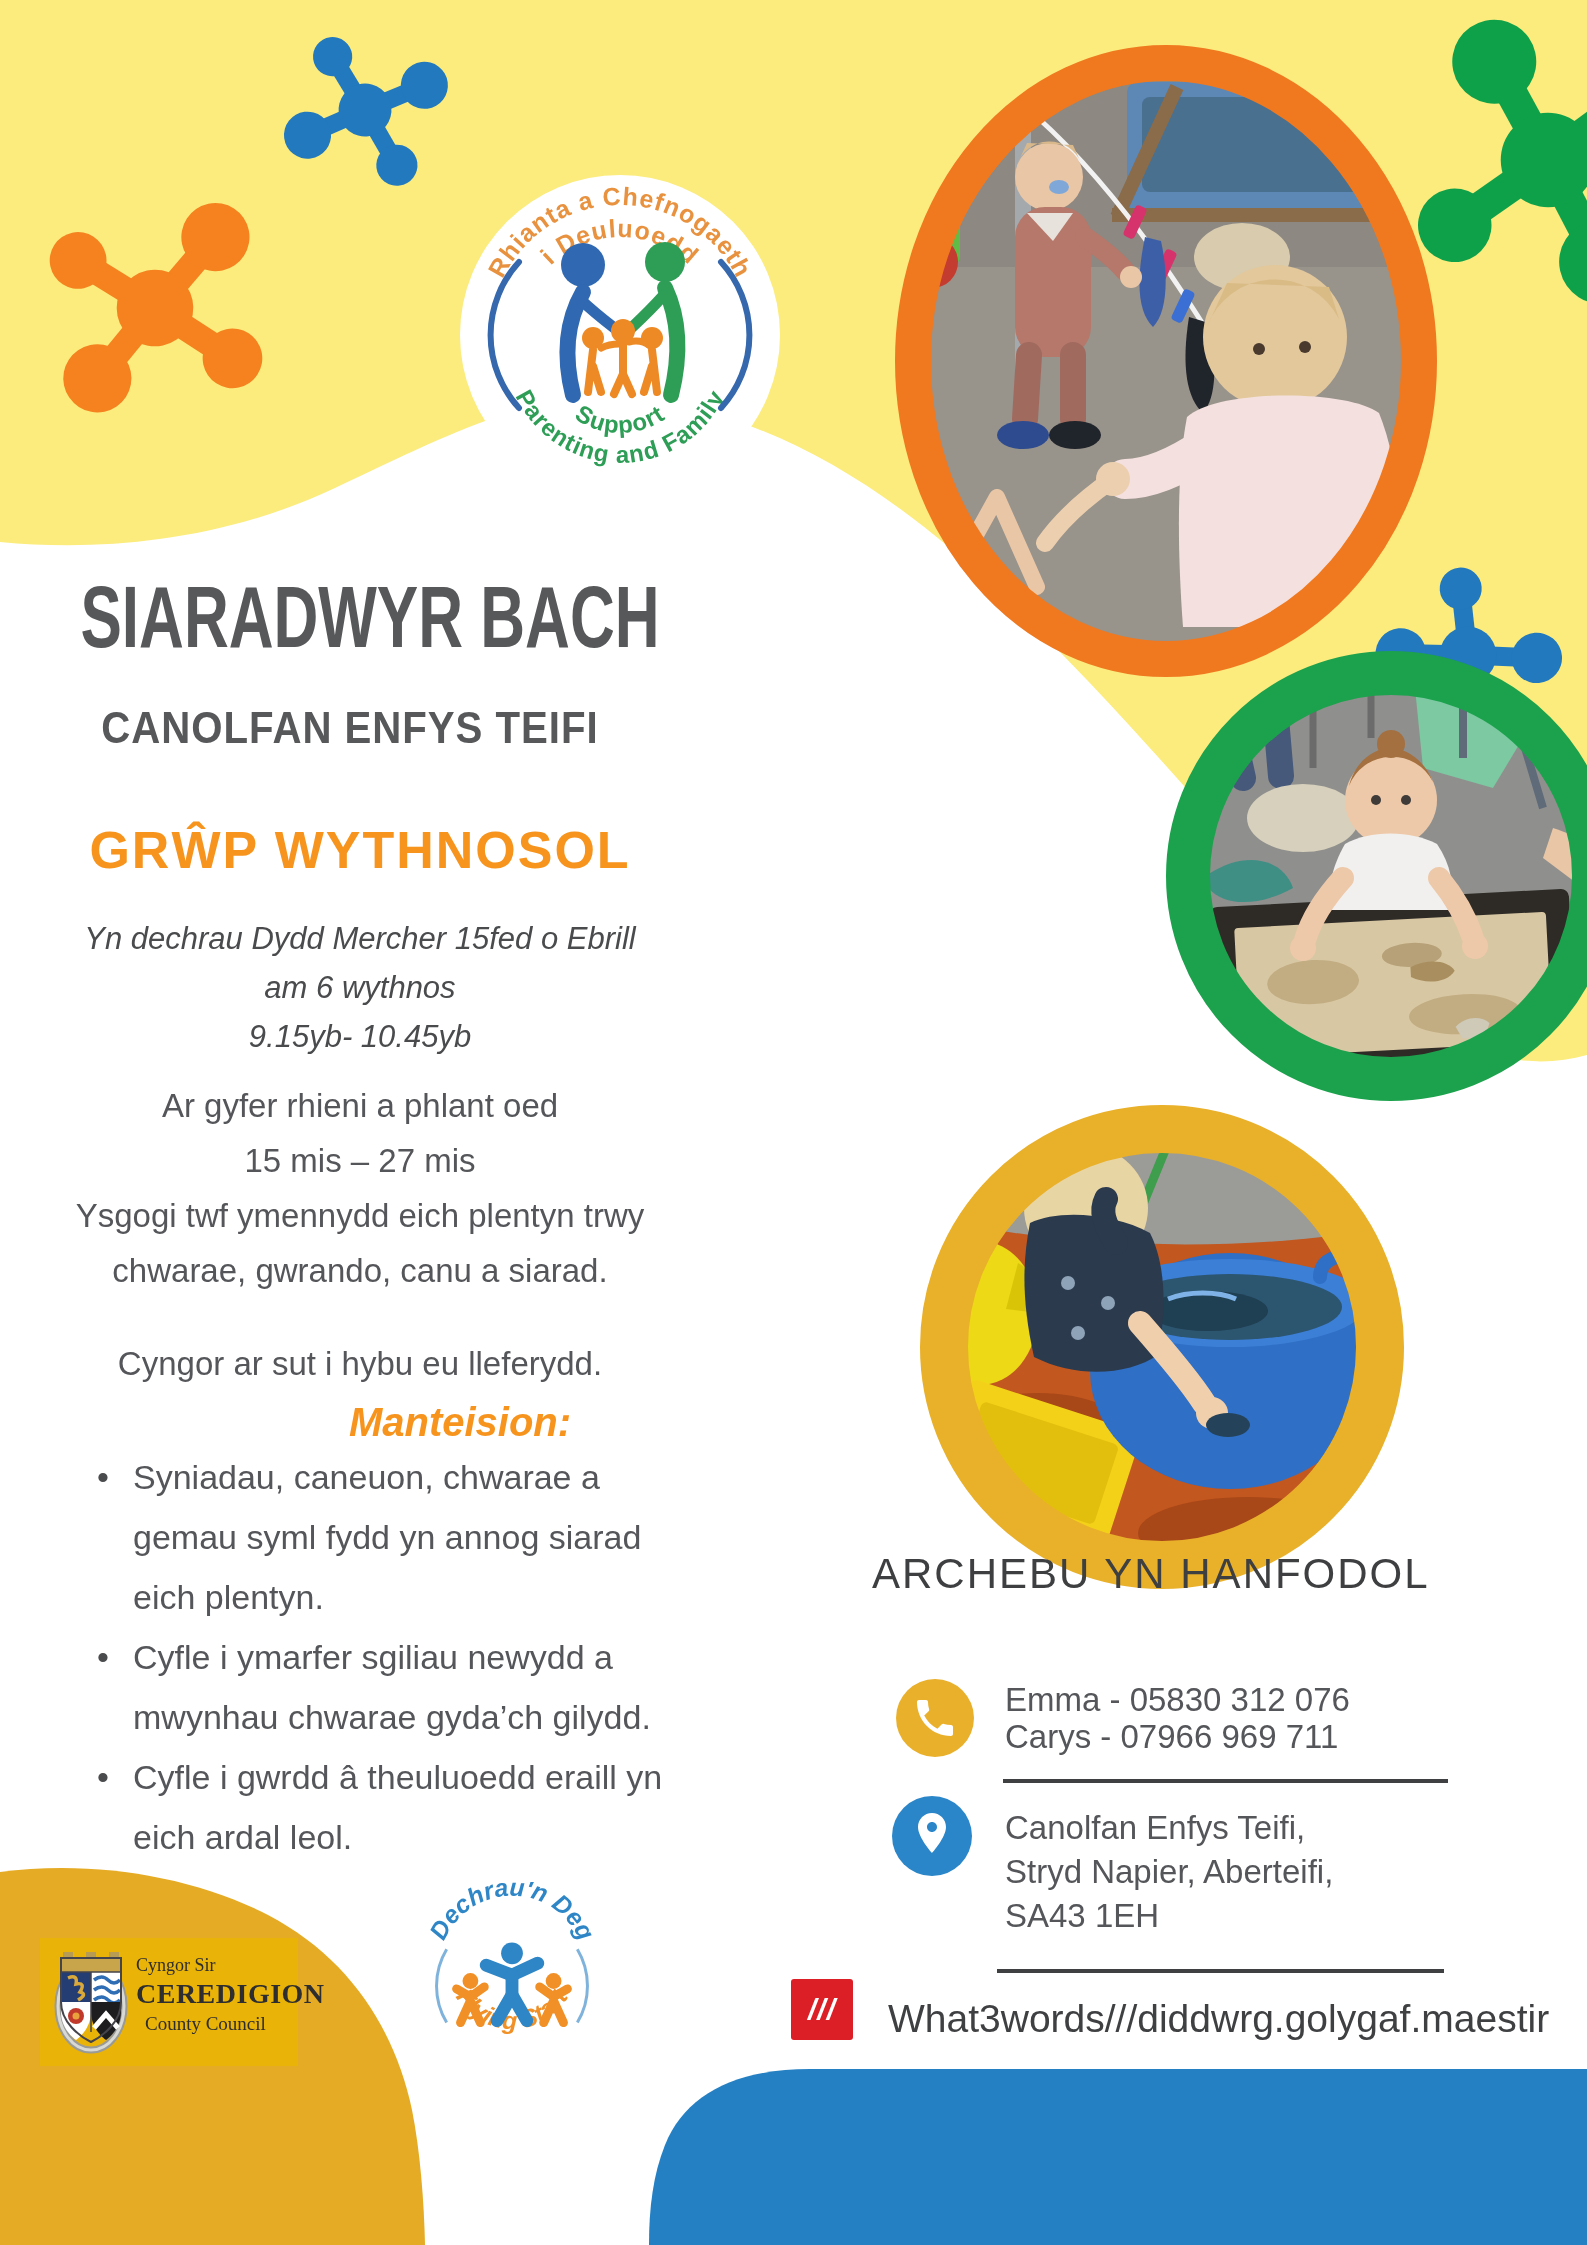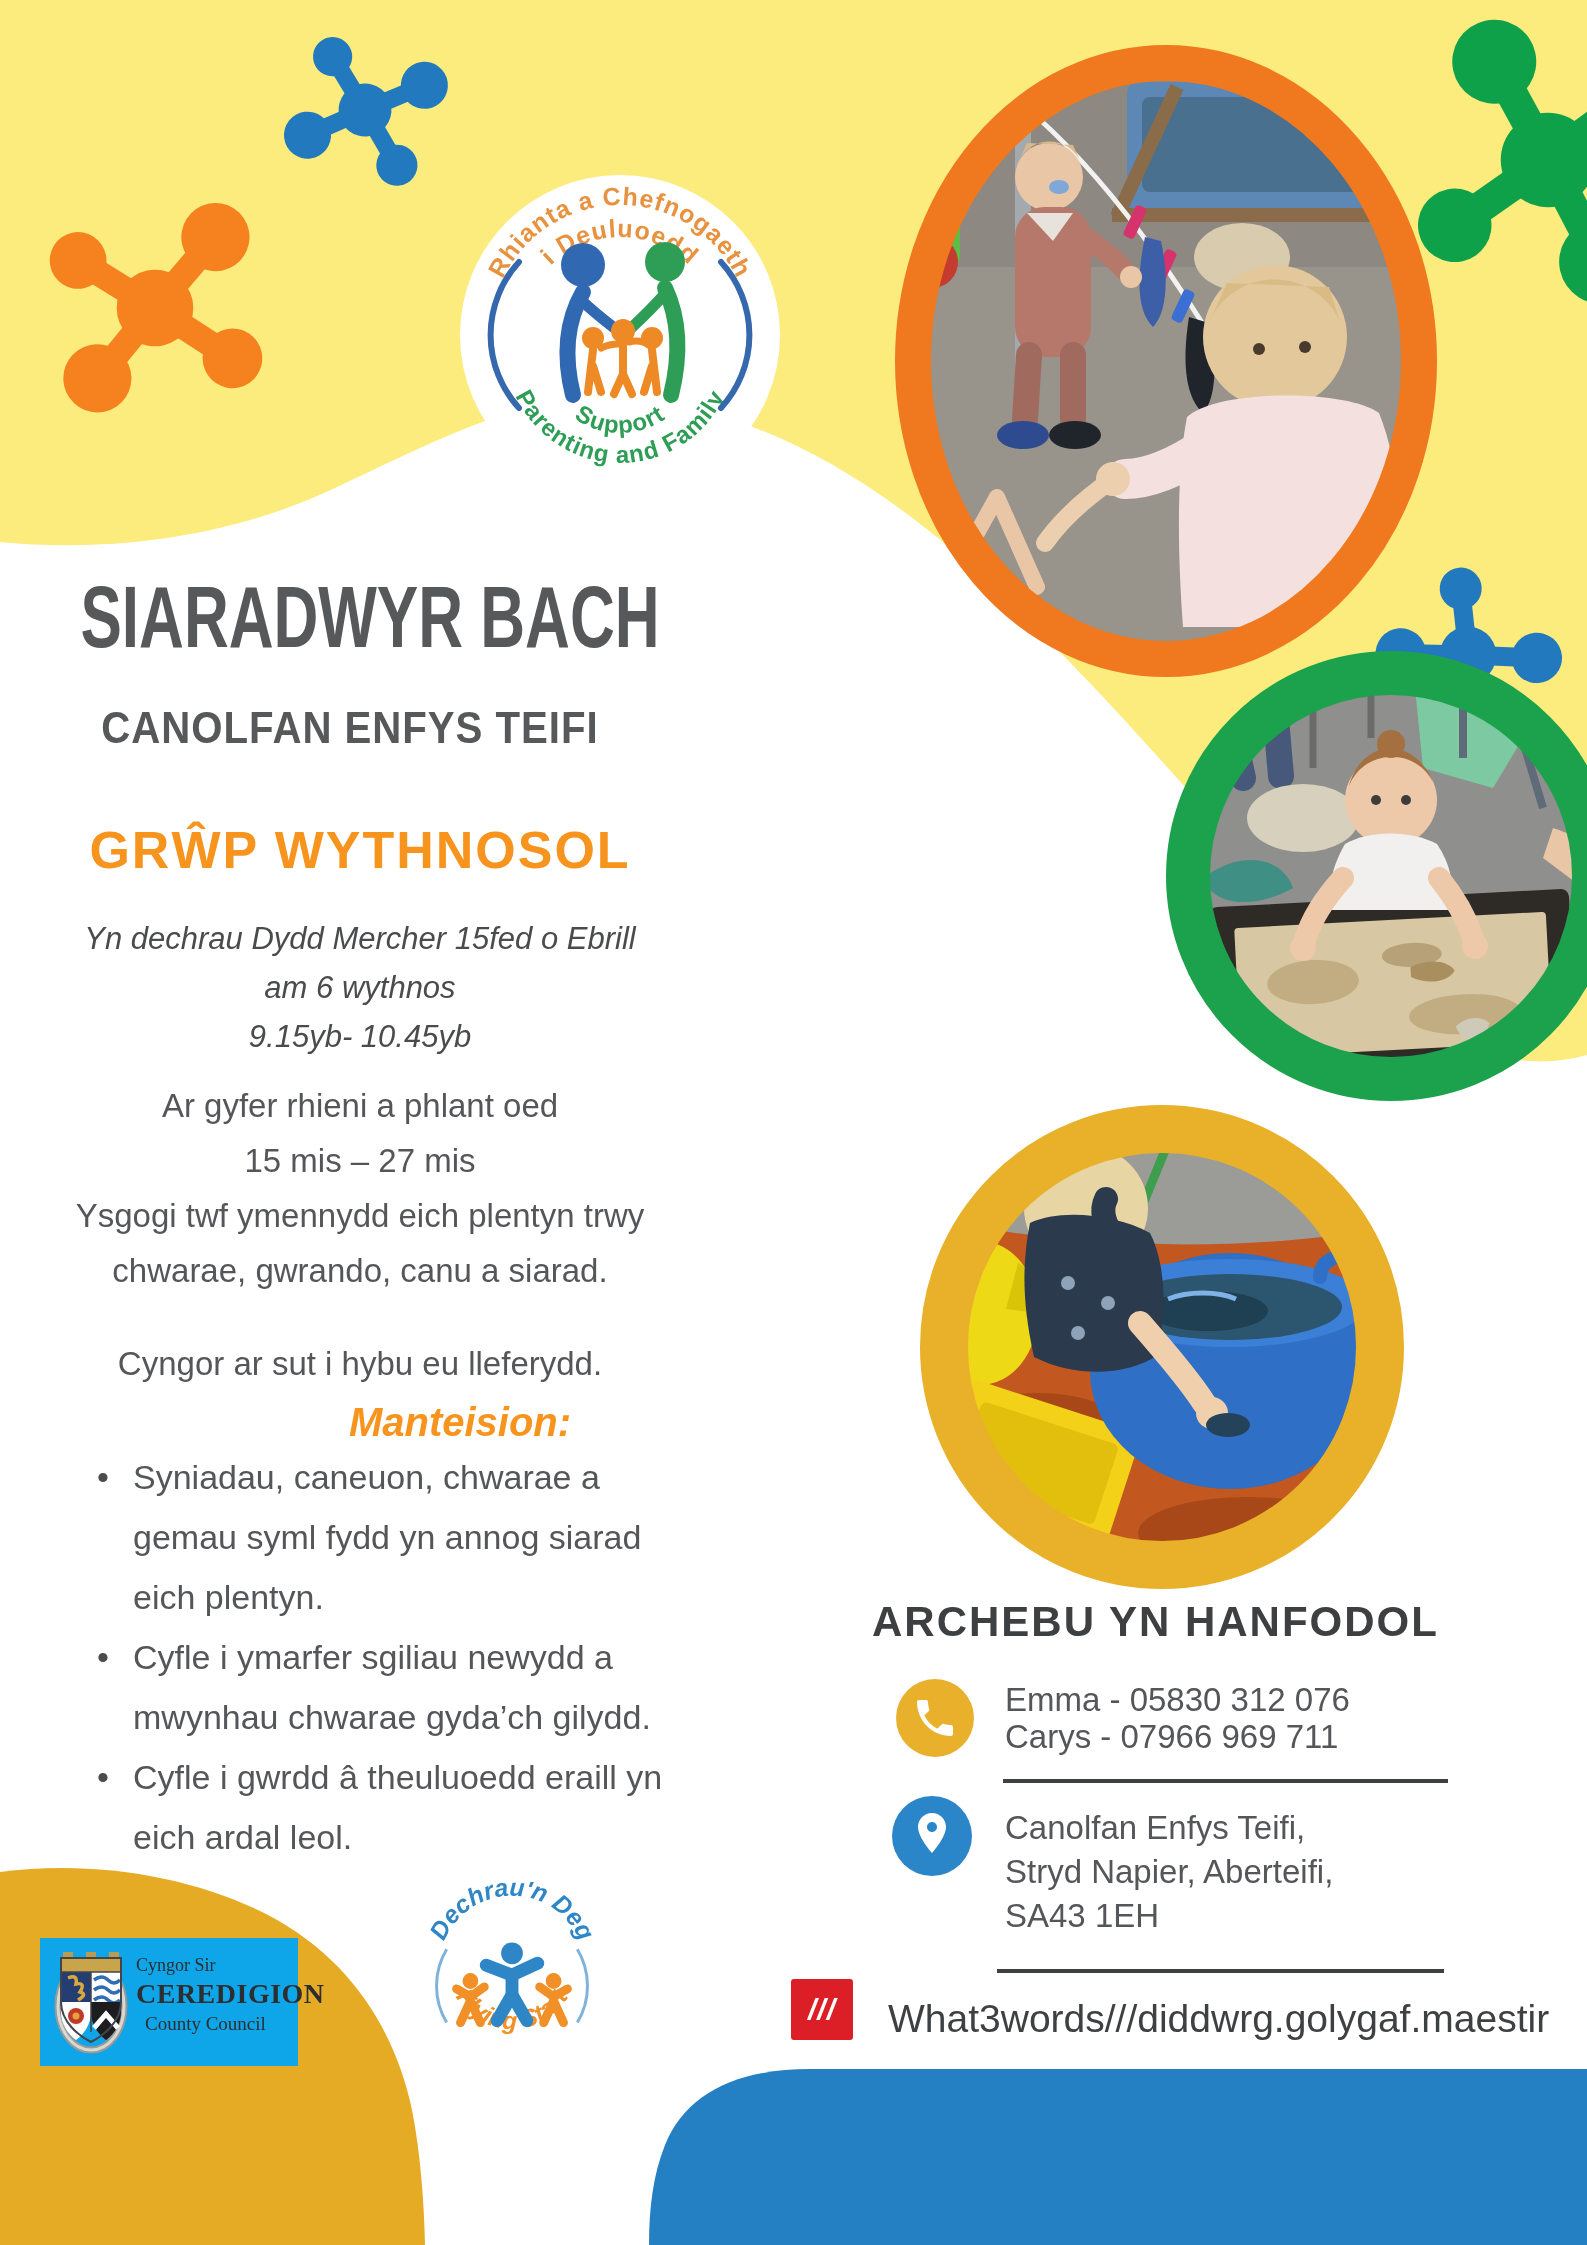--- a/index.html
+++ b/index.html
@@ -41,37 +41,37 @@
     font-size:40px;font-weight:700;font-style:italic;color:#F7941E;
   }
   .benefits{
     left:95px;top:1447px;width:612px;margin:0;padding:0;list-style:none;
     font-size:34px;color:#55565A;line-height:60px;
   }
   .benefits li{position:relative;padding-left:38px;}
   .benefits li::before{content:"•";position:absolute;left:2px;top:0;color:#4A4B4D;}
   
   .booking-heading{
-    left:872px;top:1598px;width:620px;
-    font-size:42px;font-weight:700;letter-spacing:2px;color:#3E3F41;
+    left:872px;top:1550px;width:620px;
+    font-size:42px;font-weight:400;letter-spacing:2px;color:#3E3F41;
   }
   .phone-lines{left:1005px;top:1681px;width:480px;font-size:33px;color:#55565A;line-height:37px;}
   .addr-lines{left:1005px;top:1806px;width:480px;font-size:33px;color:#55565A;line-height:44px;}
   .rule{background:#3F4042;height:4px;}
   .rule1{left:1003px;top:1779px;width:445px;}
   .rule2{left:997px;top:1969px;width:447px;}
   .w3w-box{
     left:791px;top:1979px;width:62px;height:61px;background:#DC1F26;border-radius:3px;
     display:flex;align-items:center;justify-content:center;
     color:#ffffff;font-size:30px;font-style:italic;font-weight:700;letter-spacing:1px;
   }
   .w3w-text{left:888px;top:1997px;width:690px;font-size:39px;color:#3F4042;}
   
   .council-box{
-    left:40px;top:1938px;width:258px;height:128px;background:#0ea5e9;
+    left:40px;top:1938px;width:258px;height:128px;background:#eab308;
   }
   .council-text{position:absolute;left:96px;top:14px;color:#2E2E30;font-family:"Liberation Serif",serif;}
   .council-text .l1{font-size:18px;line-height:26px;}
   .council-text .l2{font-size:28px;line-height:32px;letter-spacing:0.5px;font-weight:bold;}
   .council-text .l3{font-size:19px;line-height:27px;margin-left:9px;}
 </style>
 </head>
 <body>
 
 <div class="page">

